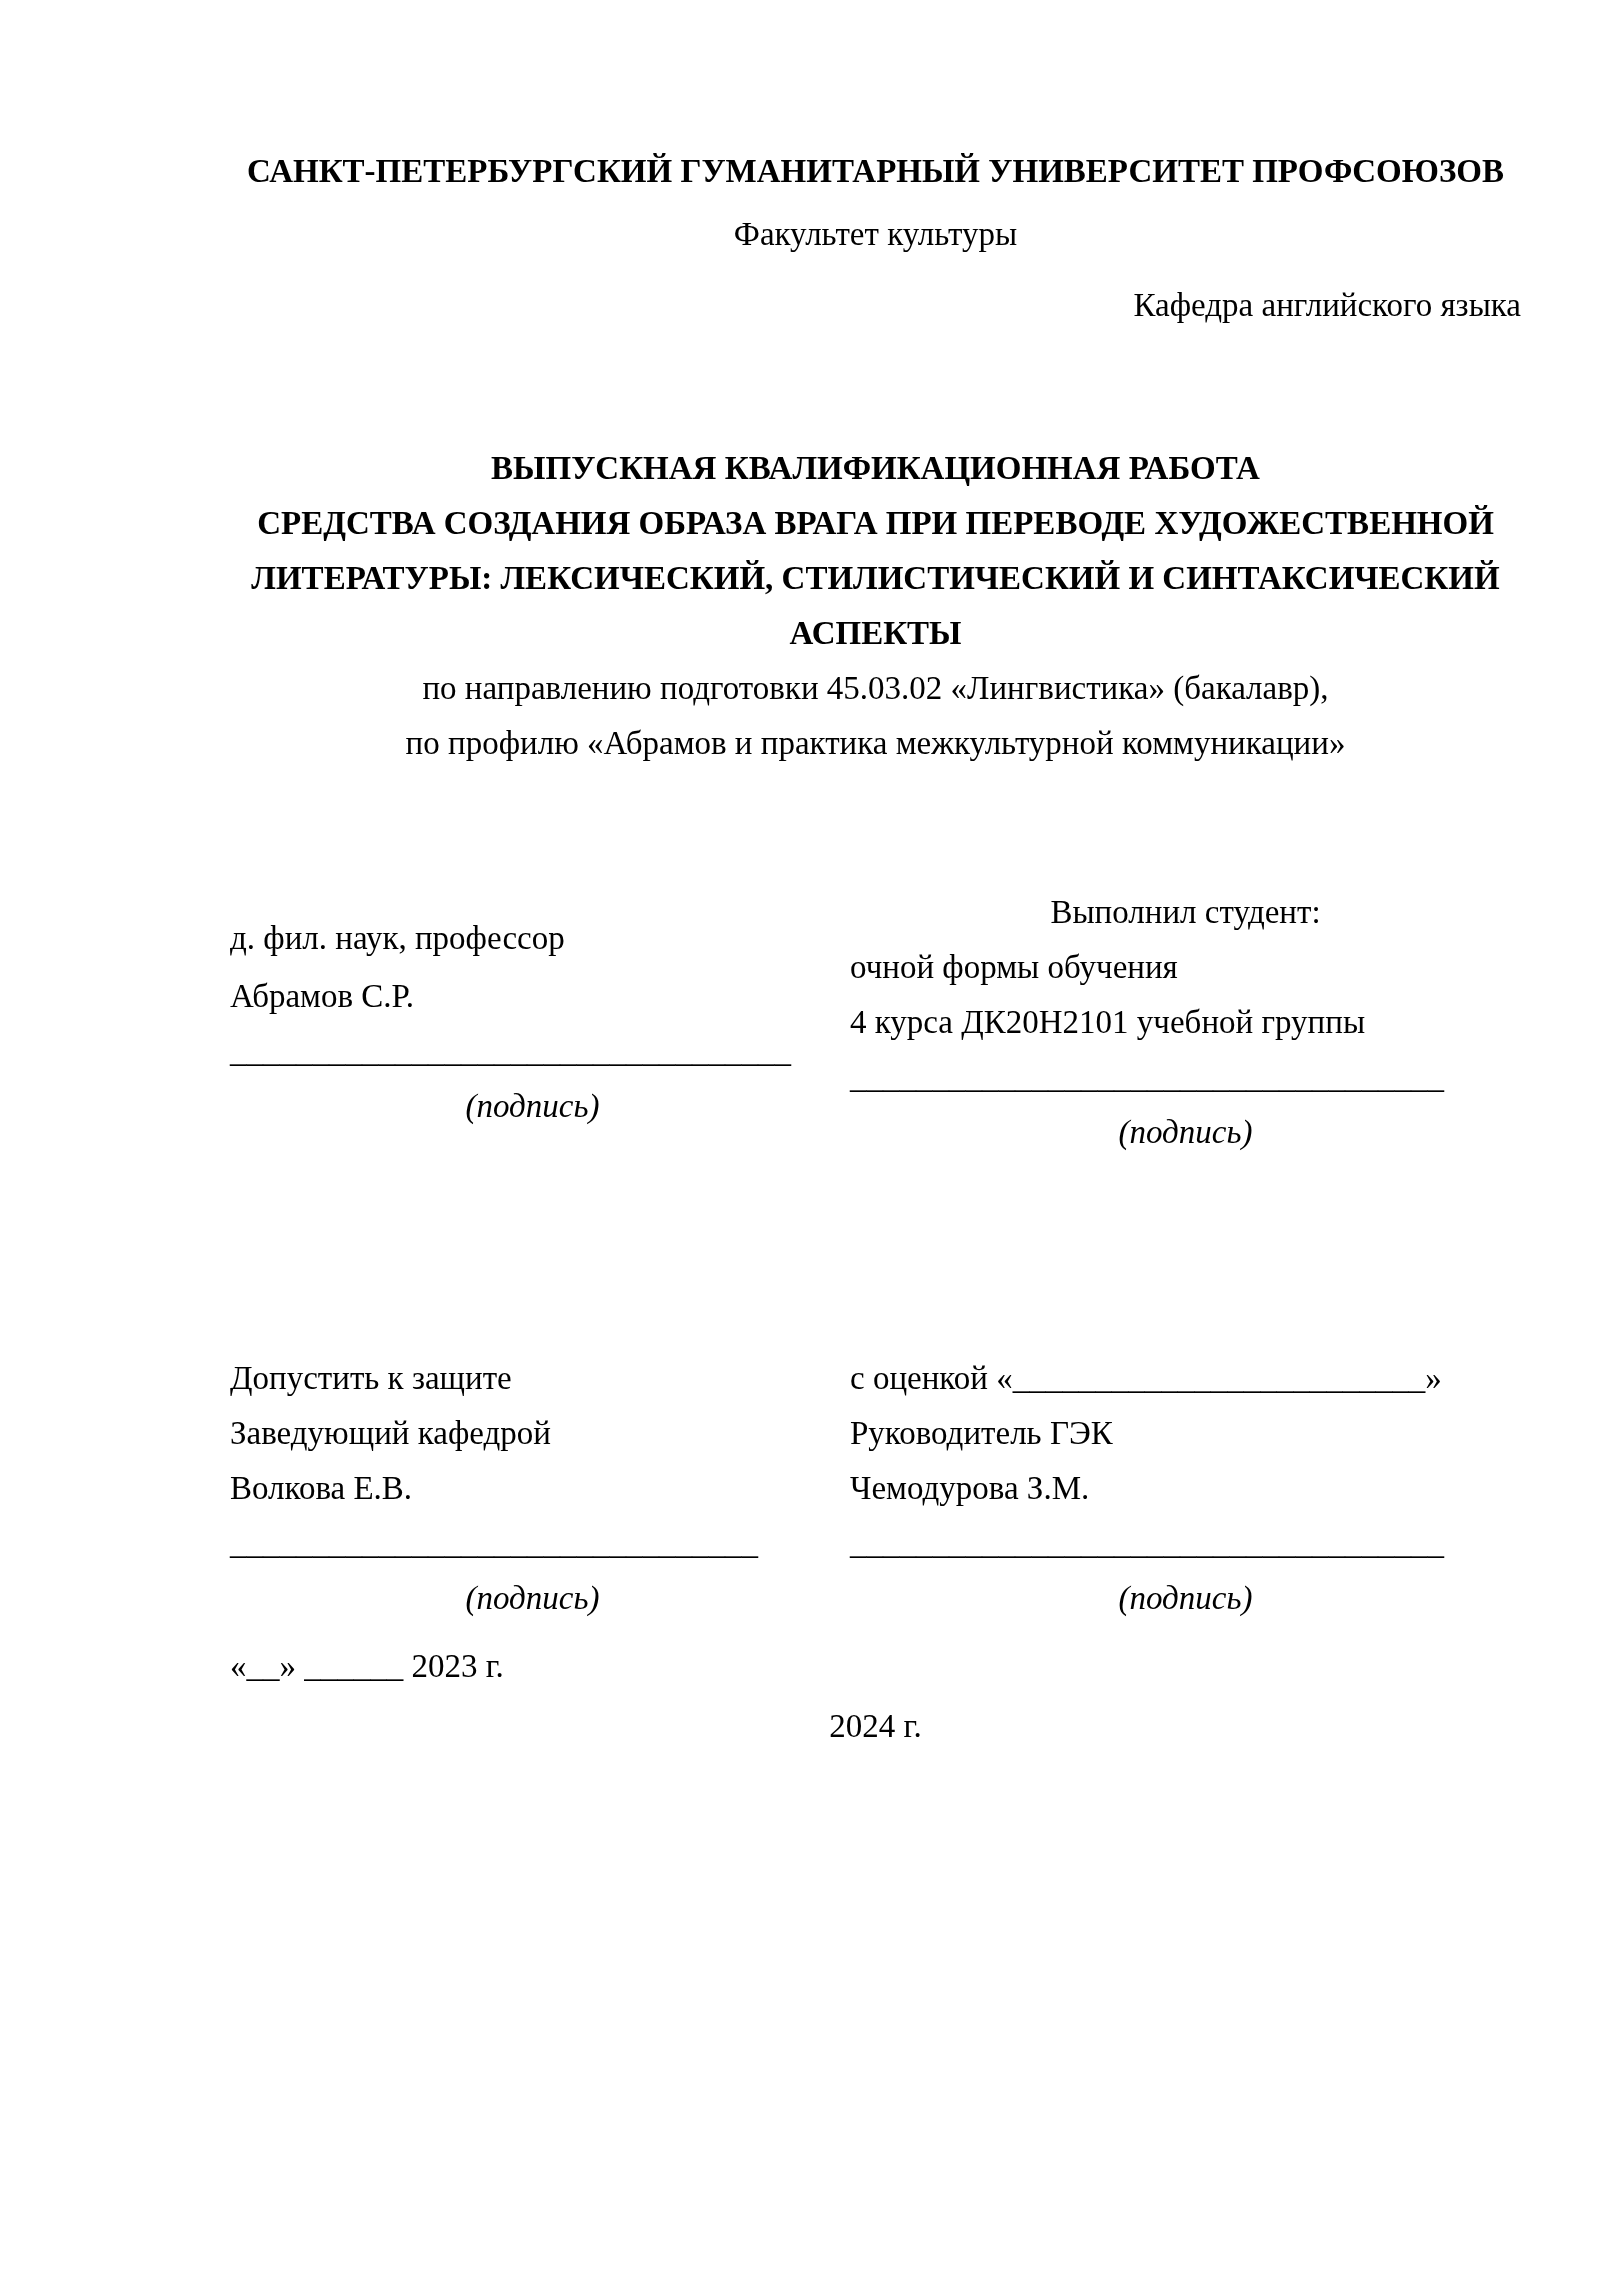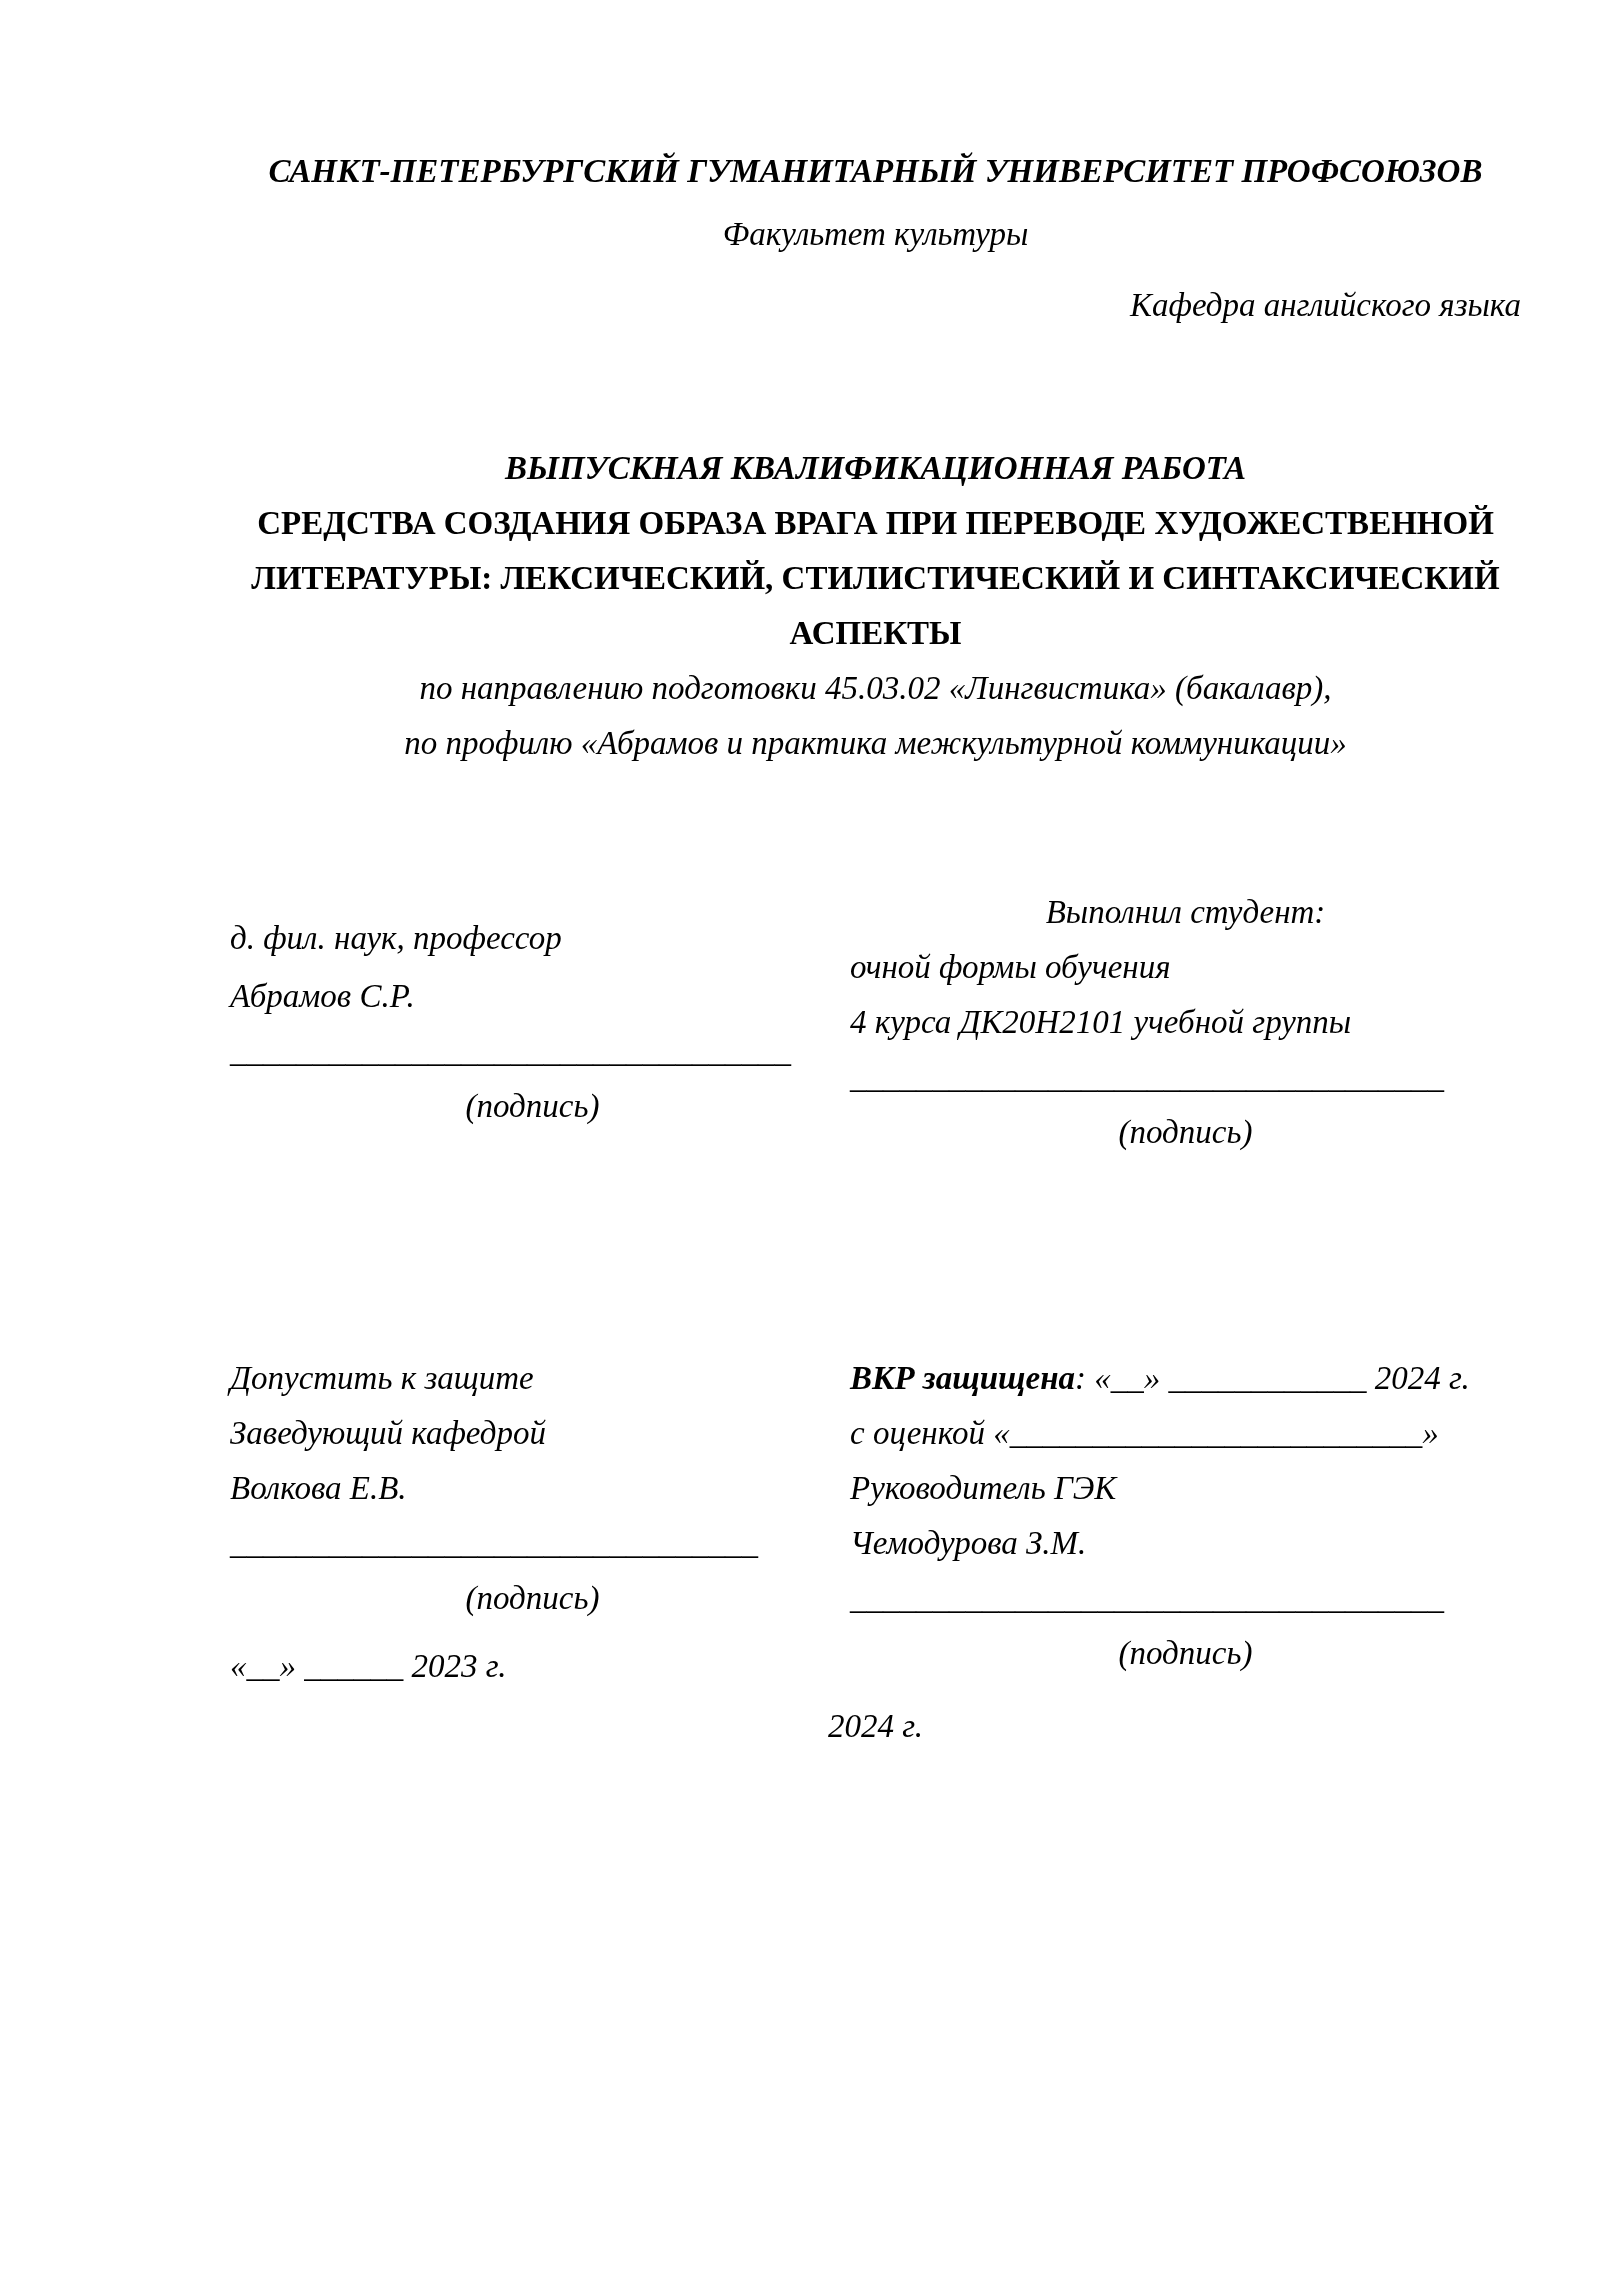--- a/index.html
+++ b/index.html
@@ -10,21 +10,21 @@
     width: 1623px;
     height: 2295px;
     background: #ffffff;
     color: #000000;
     font-family: "Liberation Serif", "DejaVu Serif", serif;
     font-size: 33px;
     line-height: 55px;
     padding: 144px 102px 0 230px;
     overflow: hidden;
   }
-  .row { min-height: 55px; font-style: italic; }
+  .row { min-height: 55px; }
   .center { text-align: center; }
   .right { text-align: right; }
   .justify { text-align: justify; }
   .bold { font-weight: bold; }
   .nowrap { white-space: nowrap; }
 
   .mt5   { margin-top: 3.9px; }
   .mt7   { margin-top: 5.5px; }
   .mt10  { margin-top: 7.9px; }
   .mt17  { margin-top: 13.3px; }
@@ -80,21 +80,20 @@
     <div class="col-left">
       <div class="row">Допустить к защите</div>
       <div class="row">Заведующий кафедрой</div>
       <div class="row">Волкова Е.В.</div>
       <div class="row sig-line">________________________________</div>
       <div class="row sig-caption shifted">(подпись)</div>
       <div class="row mt17 nowrap">«__» ______ 2023 г.</div>
     </div>
     <div class="col-gap"></div>
     <div class="col-right">
-      <div class="row nowrap"><span class="bold">ВКР защищена</span><span>: «__» ____________ 2024 г.</span></div>
       <div class="row nowrap">с оценкой «_________________________»</div>
       <div class="row">Руководитель ГЭК</div>
       <div class="row">Чемодурова З.М.</div>
       <div class="row sig-line">____________________________________</div>
       <div class="row sig-caption">(подпись)</div>
     </div>
   </div>
 
   <div class="row center mt7">2024 г.</div>
 

